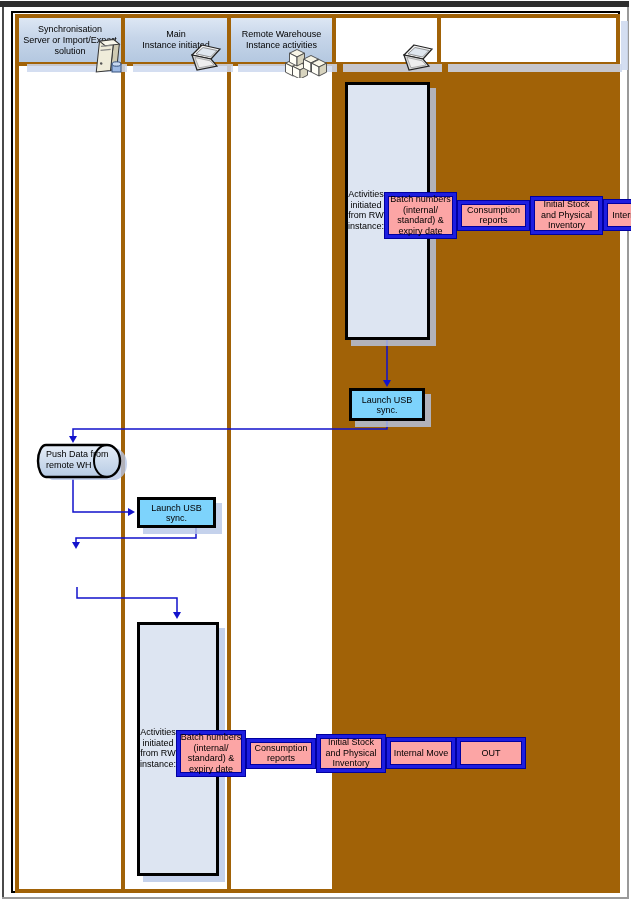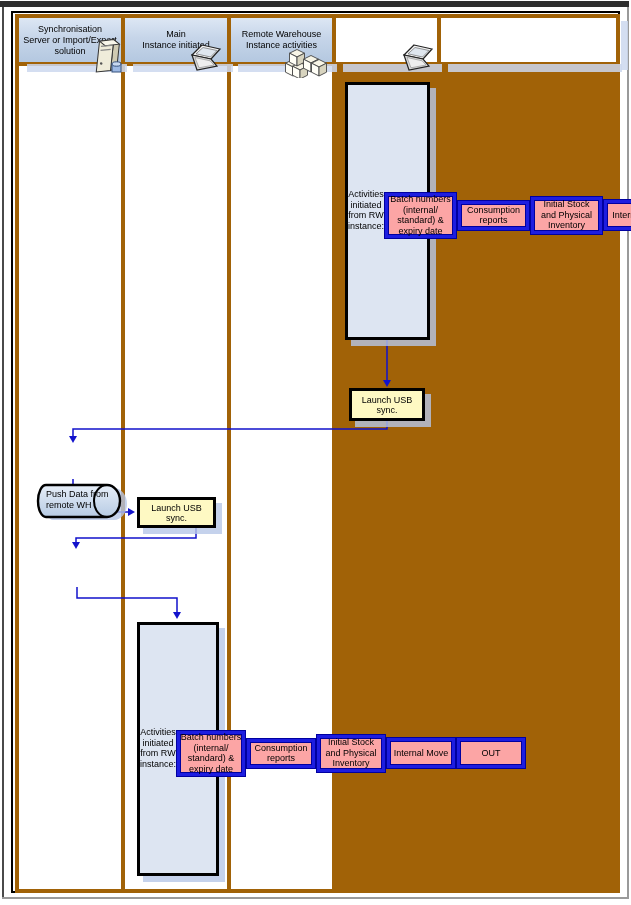--- a/index.html
+++ b/index.html
@@ -46,21 +46,21 @@
     display:flex;align-items:center;justify-content:center;
     font-size:9px;line-height:10.5px;text-align:center;white-space:pre-line;
     margin-top:6px;flex:0 0 auto;
   }
   .group .activity-box:first-of-type{margin-top:1px;}
   .g-rw .activity-box{width:71px;}
   .g-main .activity-box{width:68px;}
   .ab-1{height:45px;} .ab-2{height:29px;} .ab-3{height:37px;} .ab-4{height:30px;} .ab-5{height:30px;}
   
   .proc{
-    border:3px solid #000;background:#fef9c3;
+    border:3px solid #000;background:#7dd3fc;
     box-shadow:6px 6px 0 rgba(183,199,231,.8);
     display:flex;align-items:center;justify-content:center;
     font-size:9px;text-align:center;z-index:2;
   }
   
   .dshape{z-index:2;}
   .dshape .dtext{
     position:absolute;left:13px;top:6px;right:20px;
     font-size:9px;line-height:11px;white-space:pre-line;text-align:left;
   }
@@ -174,21 +174,21 @@
 and Physical
 Inventory</div>
     <div class="activity-box ab-4">Internal Move</div>
     <div class="activity-box ab-5">OUT</div>
   </div>
 
   <div class="abs proc" style="left:349px;top:388px;width:76px;height:33px;">
     <span>Launch USB sync.</span>
   </div>
 
-  <div class="abs dshape" style="left:33px;top:443px;width:96px;height:44px;margin-top:40px;">
+  <div class="abs dshape" style="left:33px;top:443px;width:96px;height:44px;">
     <svg width="96" height="44" viewBox="0 0 96 44">
       <defs>
         <linearGradient id="dg" x1="0" y1="0" x2="0" y2="1">
           <stop offset="0" stop-color="#e7eef8"></stop>
             <stop offset="1" stop-color="#b7cbe4"></stop>
         </linearGradient>
       </defs>
       <path d="M13,8 L74,8 A13,16 0 0 1 74,40 L13,40 A8,16 0 0 1 13,8 Z" transform="translate(7,-3)" fill="rgba(183,199,231,.8)"></path>
       <path d="M13,2 L74,2 A13,16 0 0 1 74,34 L13,34 A8,16 0 0 1 13,2 Z" fill="url(#dg)" stroke="#000" stroke-width="2.4"></path>
       <path d="M74,2 A13,16 0 0 0 74,34" fill="none" stroke="#000" stroke-width="2"></path>

